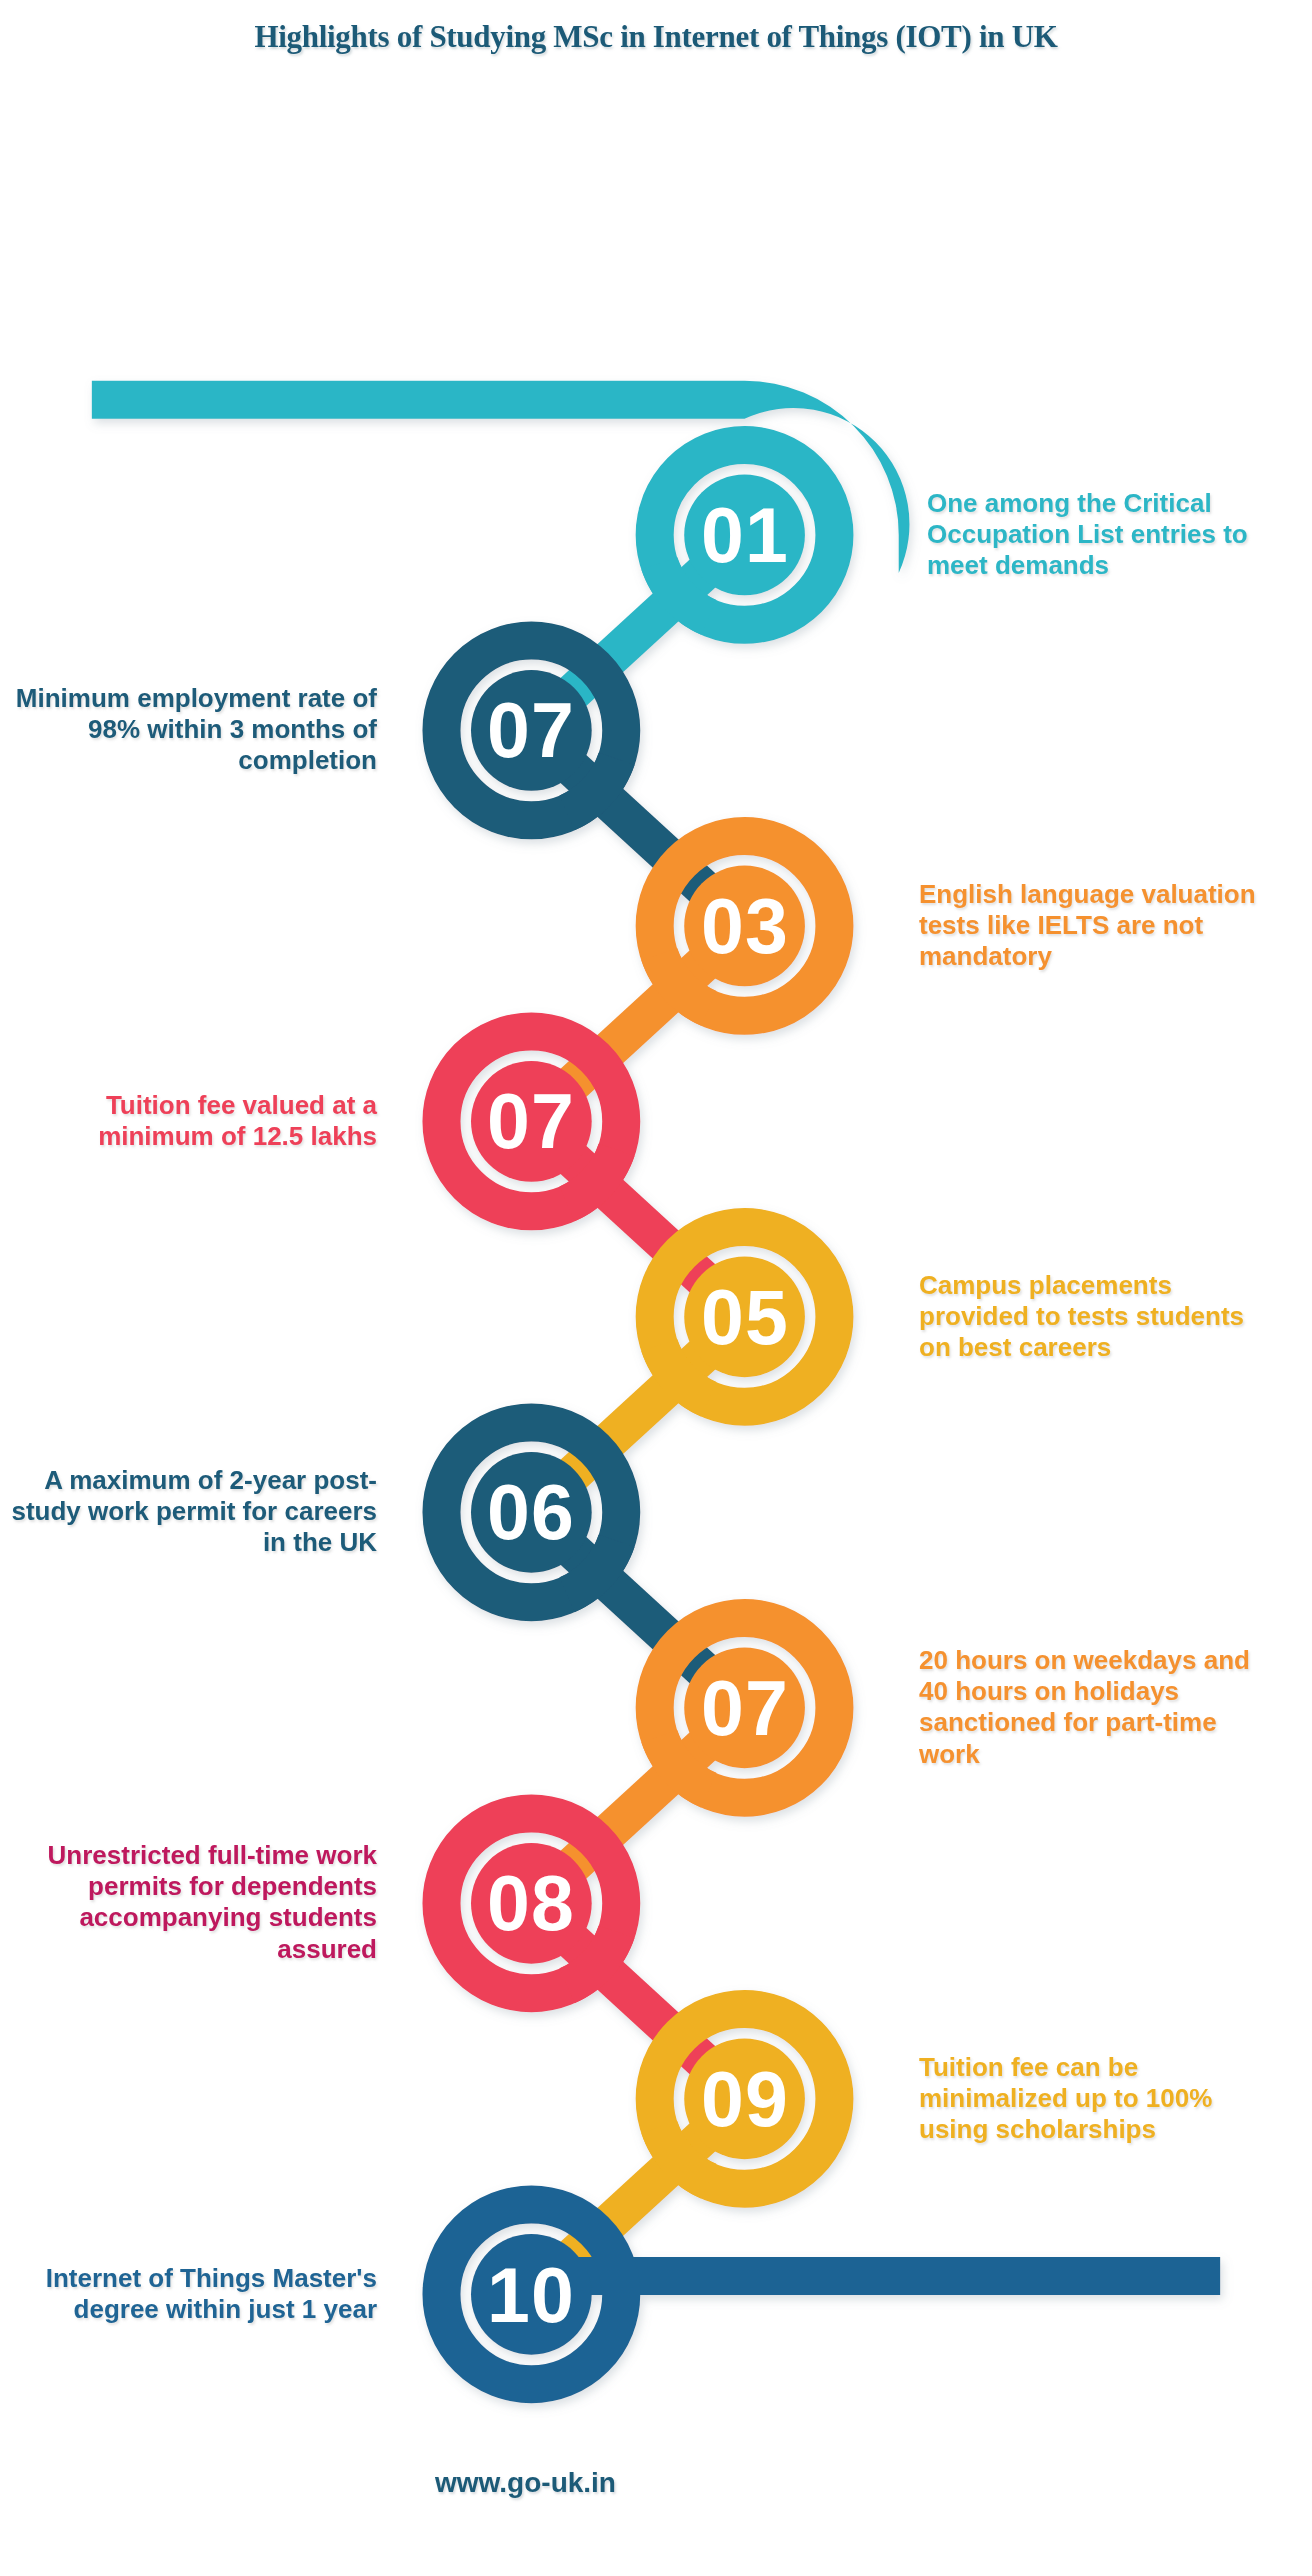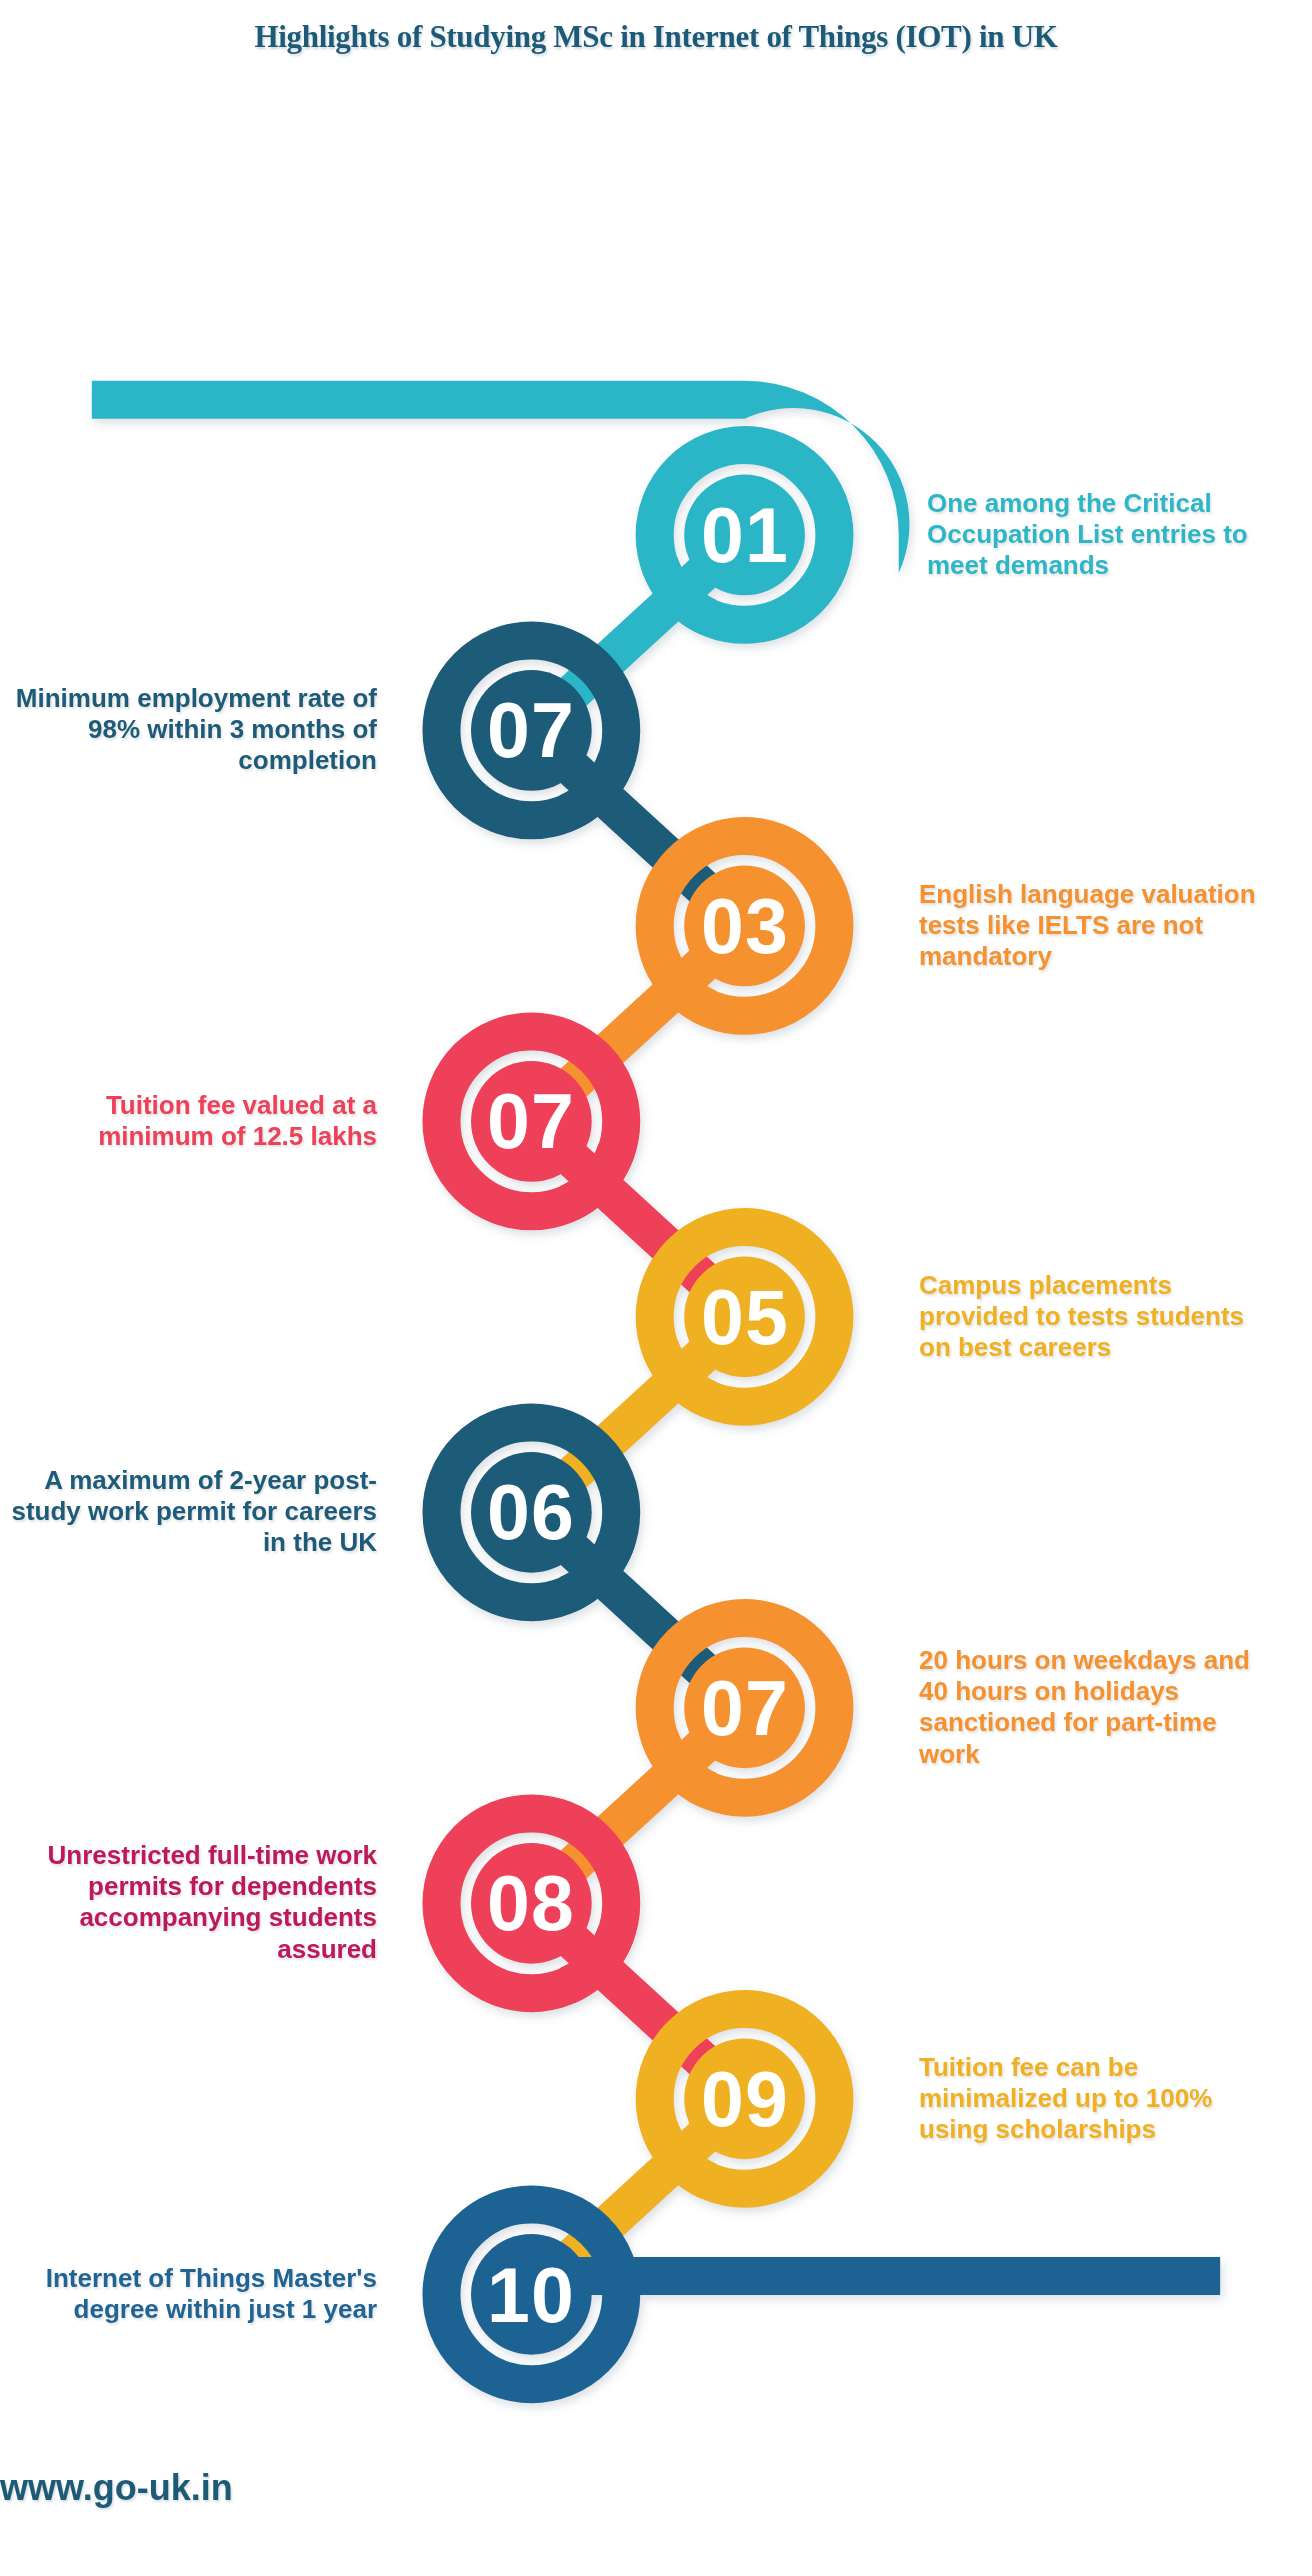--- a/index.html
+++ b/index.html
@@ -47,22 +47,22 @@
     position:absolute;
     font-size:26px;font-weight:bold;line-height:1.20;
     text-shadow:1.3px 2px 2.6px rgba(150,150,150,0.30);
     width:341px;
   }
   .cap.right{text-align:left;}
   .cap.left{text-align:right;}
 
   
   .footer{
-    position:absolute;left:0;top:2467px;width:1051px;
-    font-size:36px;font-weight:bold;color:#1C5A77;
+    position:absolute;left:0;top:2467px;width:1051px;text-align:center;
+    font-size:28px;font-weight:bold;color:#1C5A77;
     text-shadow:1.3px 2px 2.6px rgba(140,150,160,0.35);
   }
 </style>
 </head>
 <body>
 
 <div class="page">
 
   <div class="header">
     <div class="subtitle">Highlights of Studying MSc in Internet of Things (IOT) in UK</div>

